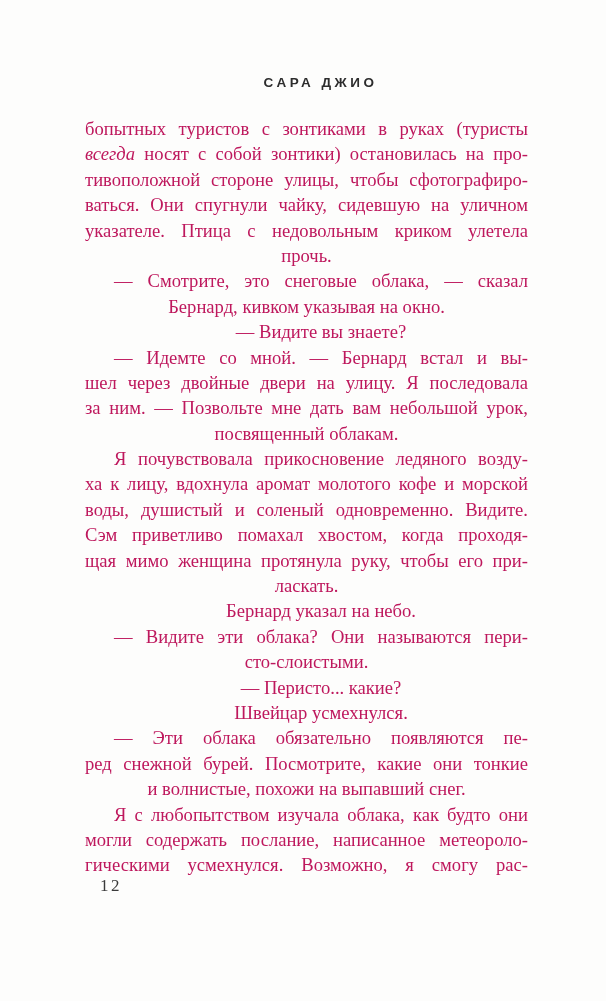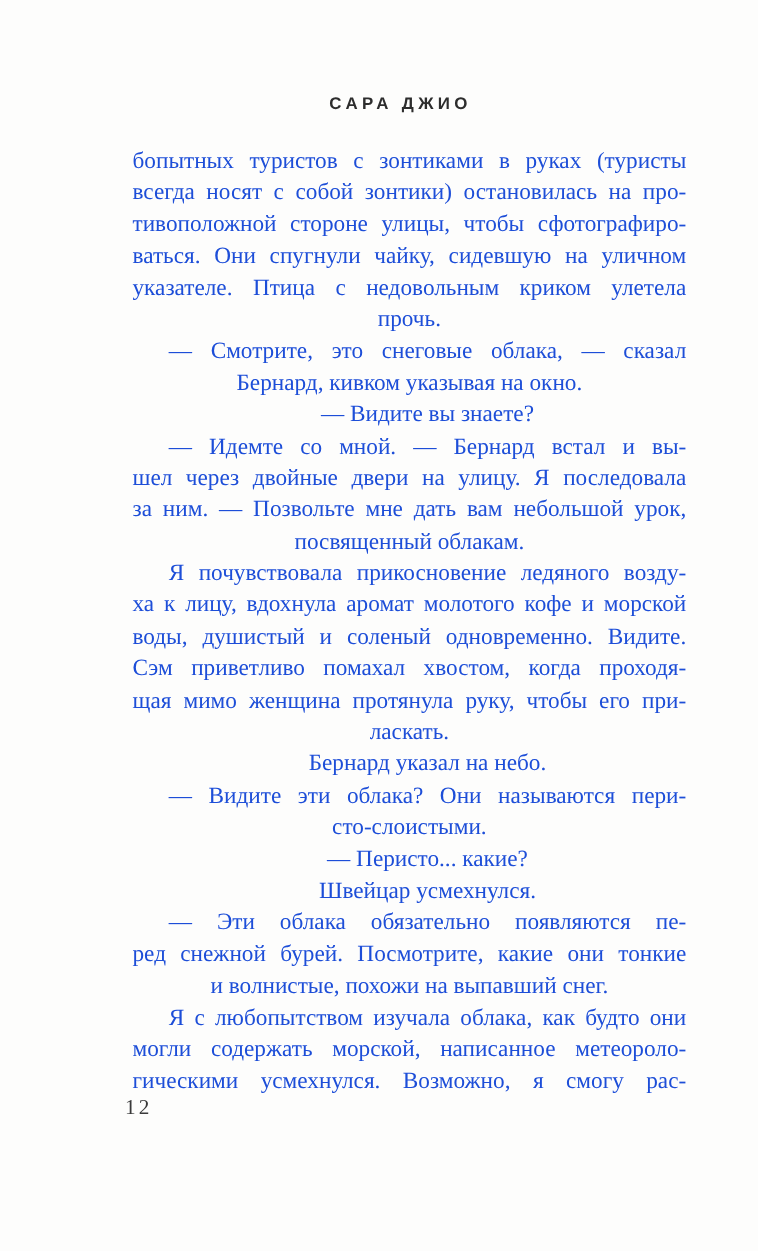--- a/index.html
+++ b/index.html
@@ -26,40 +26,41 @@
     width: 443px;
     text-align: center;
     font-family: "Liberation Sans", "DejaVu Sans", sans-serif;
     font-size: 13.5px;
     font-weight: 600;
     letter-spacing: 3.5px;
     color: #2d2d2d;
   }
   .page-text {
     position: absolute;
-    left: 106px;
+    left: 85px;
     top: 116px;
     width: 443px;
     font-size: 18.6px;
-    color: #1d4ed8;
+    color: #be185d;
   }
   .line {
     height: 25.4px;
     line-height: 25.4px;
     text-align: center;
     white-space: normal;
   }
   .line.just {
     text-align: justify;
     text-align-last: justify;
   }
   .line.indent {
     text-indent: 29px;
   }
   .italic {
+    font-style: italic;
     margin-top: 40px;
   }
   .page-number {
     position: absolute;
     left: 100px;
     top: 876px;
     font-size: 17px;
     letter-spacing: 2.5px;
     color: #3a3a3a;
   }
@@ -92,18 +93,18 @@
       <div class="line"><span>ласкать.</span></div>
       <div class="line indent"><span>Бернард указал на небо.</span></div>
       <div class="line indent just"><span>— Видите эти облака? Они называются пери-</span></div>
       <div class="line"><span>сто-слоистыми.</span></div>
       <div class="line indent"><span>— Перисто... какие?</span></div>
       <div class="line indent"><span>Швейцар усмехнулся.</span></div>
       <div class="line indent just"><span>— Эти облака обязательно появляются пе-</span></div>
       <div class="line just"><span>ред снежной бурей. Посмотрите, какие они тонкие</span></div>
       <div class="line"><span>и волнистые, похожи на выпавший снег.</span></div>
       <div class="line indent just"><span>Я с любопытством изучала облака, как будто они</span></div>
-      <div class="line just"><span>могли содержать морской, написанное метеороло-</span></div>
+      <div class="line just"><span>могли содержать послание, написанное метеороло-</span></div>
       <div class="line just"><span>гическими усмехнулся. Возможно, я смогу рас-</span></div>
     </div>
 
   <div class="page-number">12</div>
 </div>
 
 </body></html>

